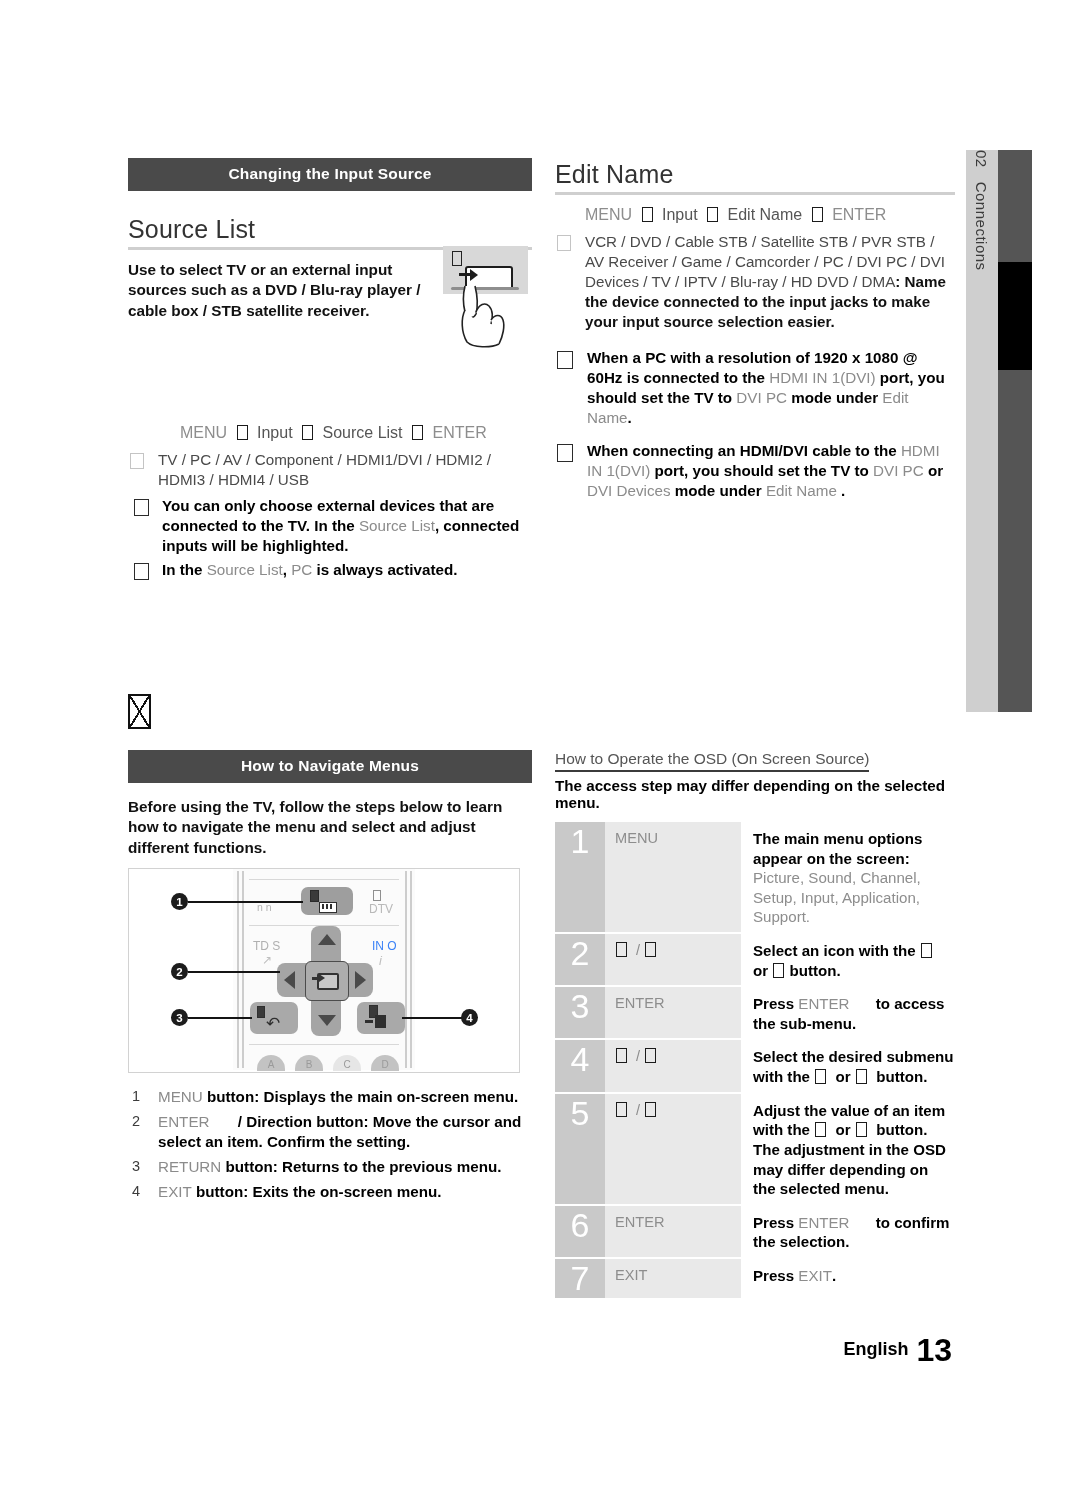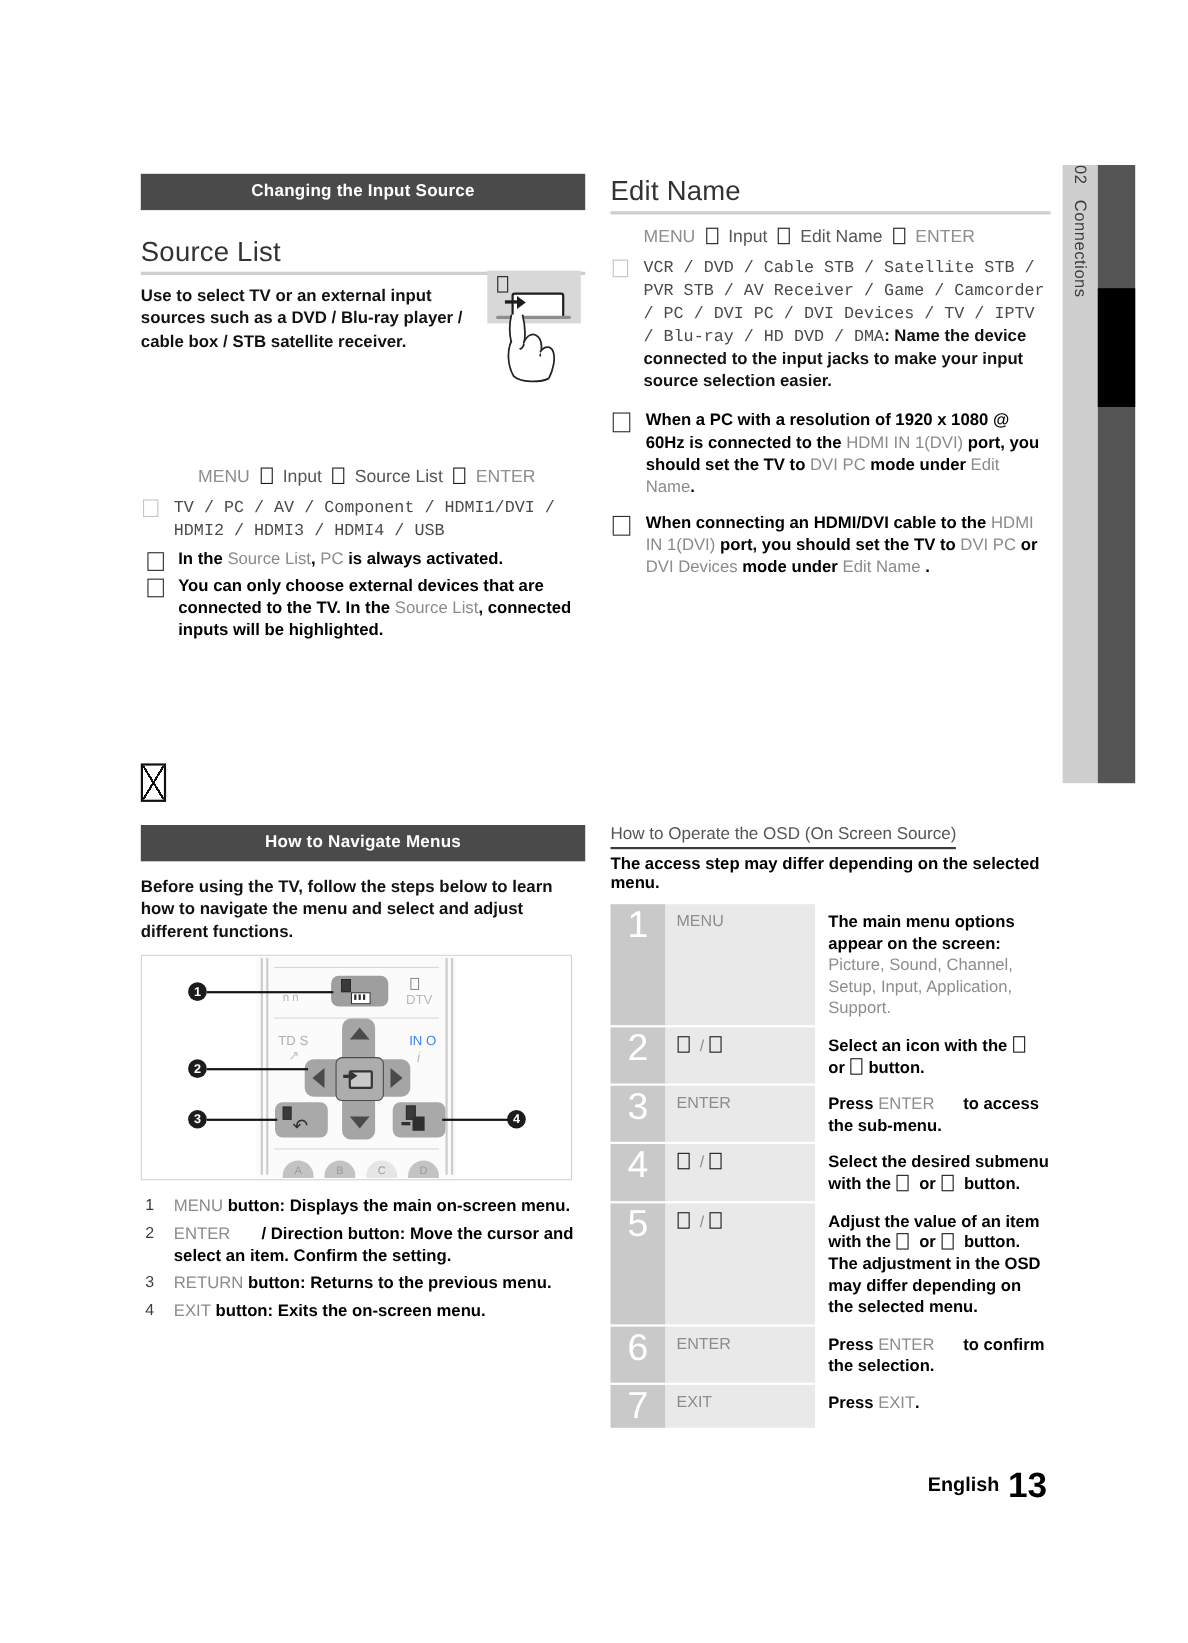--- a/index.html
+++ b/index.html
@@ -32,21 +32,21 @@
     text-align:center;padding:7px 0 8px 0;letter-spacing:.2px;
   }
 
   
   .h2{font-size:25px;color:#333;font-weight:400;padding-bottom:3px;letter-spacing:.2px;}
   .h2rule{height:3px;background:#cfcfcf;margin-bottom:10px;}
 
   
   .body{font-size:15.3px;line-height:1.33;font-weight:bold;color:#111;}
   .grey{color:#8b8b8b;font-weight:400;}
-  .norm{font-weight:400;color:#555;font-family:Liberation Mono, monospace;}
+  .norm{font-weight:400;color:#555;}
 
   
   .menupath{font-size:16px;color:#555;font-weight:400;margin:10px 0 8px 52px;}
   .menupath .mk{color:#8d8d8d;}
   .menupath .arr{font-family:"DejaVu Sans",sans-serif;color:#555;margin:0 4px;}
   .menupath .ent{color:#8d8d8d;}
   .bullet-box{position:absolute;left:3px;top:2px;width:11px;height:13px;border:1px solid #bdbdbd;}
 
   .sublist{margin:6px 0 0 0;padding:0;list-style:none;}
   .sublist li{position:relative;padding-left:34px;margin-bottom:4px;font-size:15.2px;line-height:1.31;font-weight:bold;}
@@ -169,25 +169,25 @@
     <ul class="plain-list">
       <li>
         <span class="bullet-box"></span>
         <span class="norm" style="color:#4a4a4a;">TV / PC / AV / Component / HDMI1/DVI / HDMI2 / HDMI3 / HDMI4 / USB</span>
       </li>
     </ul>
 
     <ul class="sublist">
       <li>
         <span class="bullet-box"></span>
+        <span>You can only choose external devices that are connected to the TV. In the <span class="grey">Source List</span>, connected inputs will be highlighted.</span>
+      </li>
+      <li>
+        <span class="bullet-box"></span>
         <span>In the <span class="grey">Source List</span>, <span class="grey">PC</span> is always activated.</span>
-      </li>
-      <li>
-        <span class="bullet-box"></span>
-        <span>You can only choose external devices that are connected to the TV. In the <span class="grey">Source List</span>, connected inputs will be highlighted.</span>
       </li>
     </ul>
   </div>
 
   <div style="position:absolute;left:128px;top:694px;">
     <span class="tofu-big"></span>
   </div>
 
   <div class="colR" style="top:160px;">
     <div class="h2">Edit Name</div>

